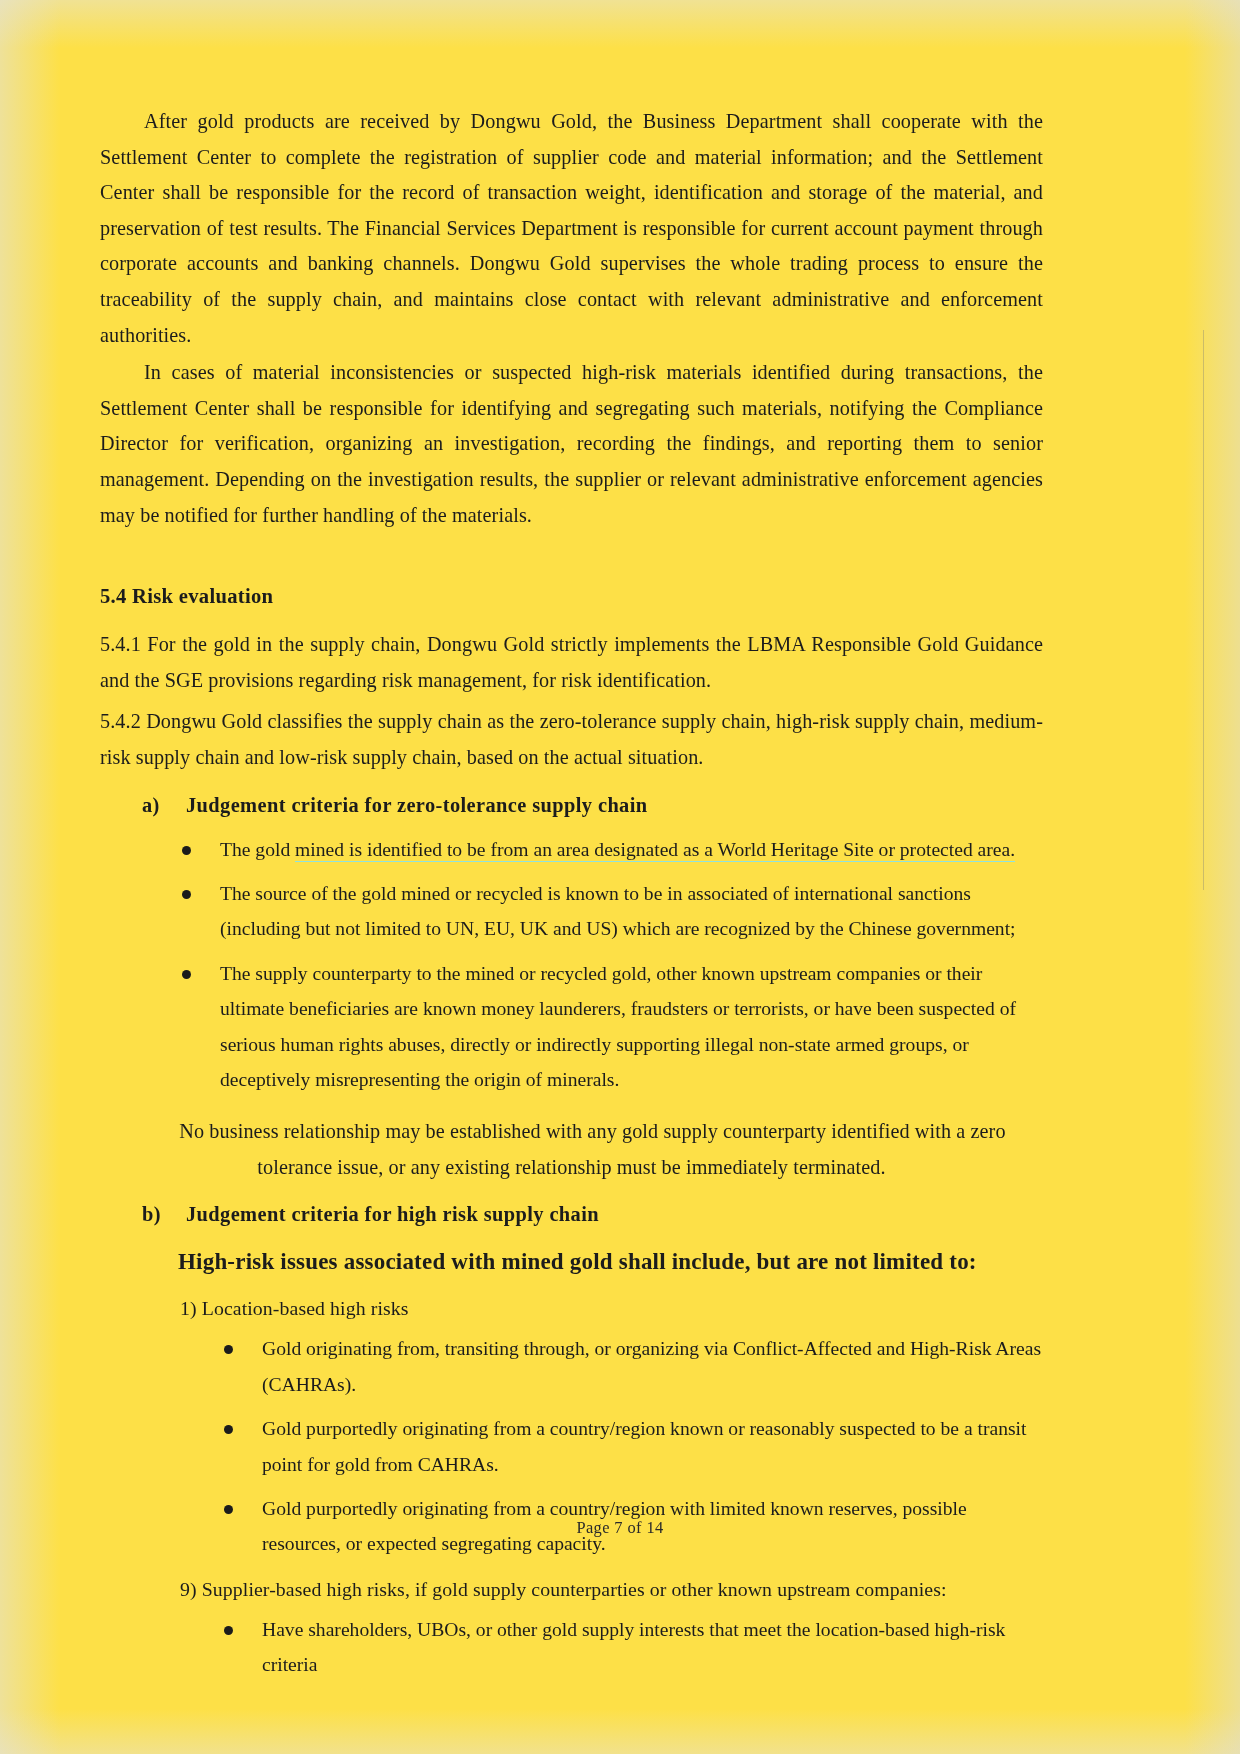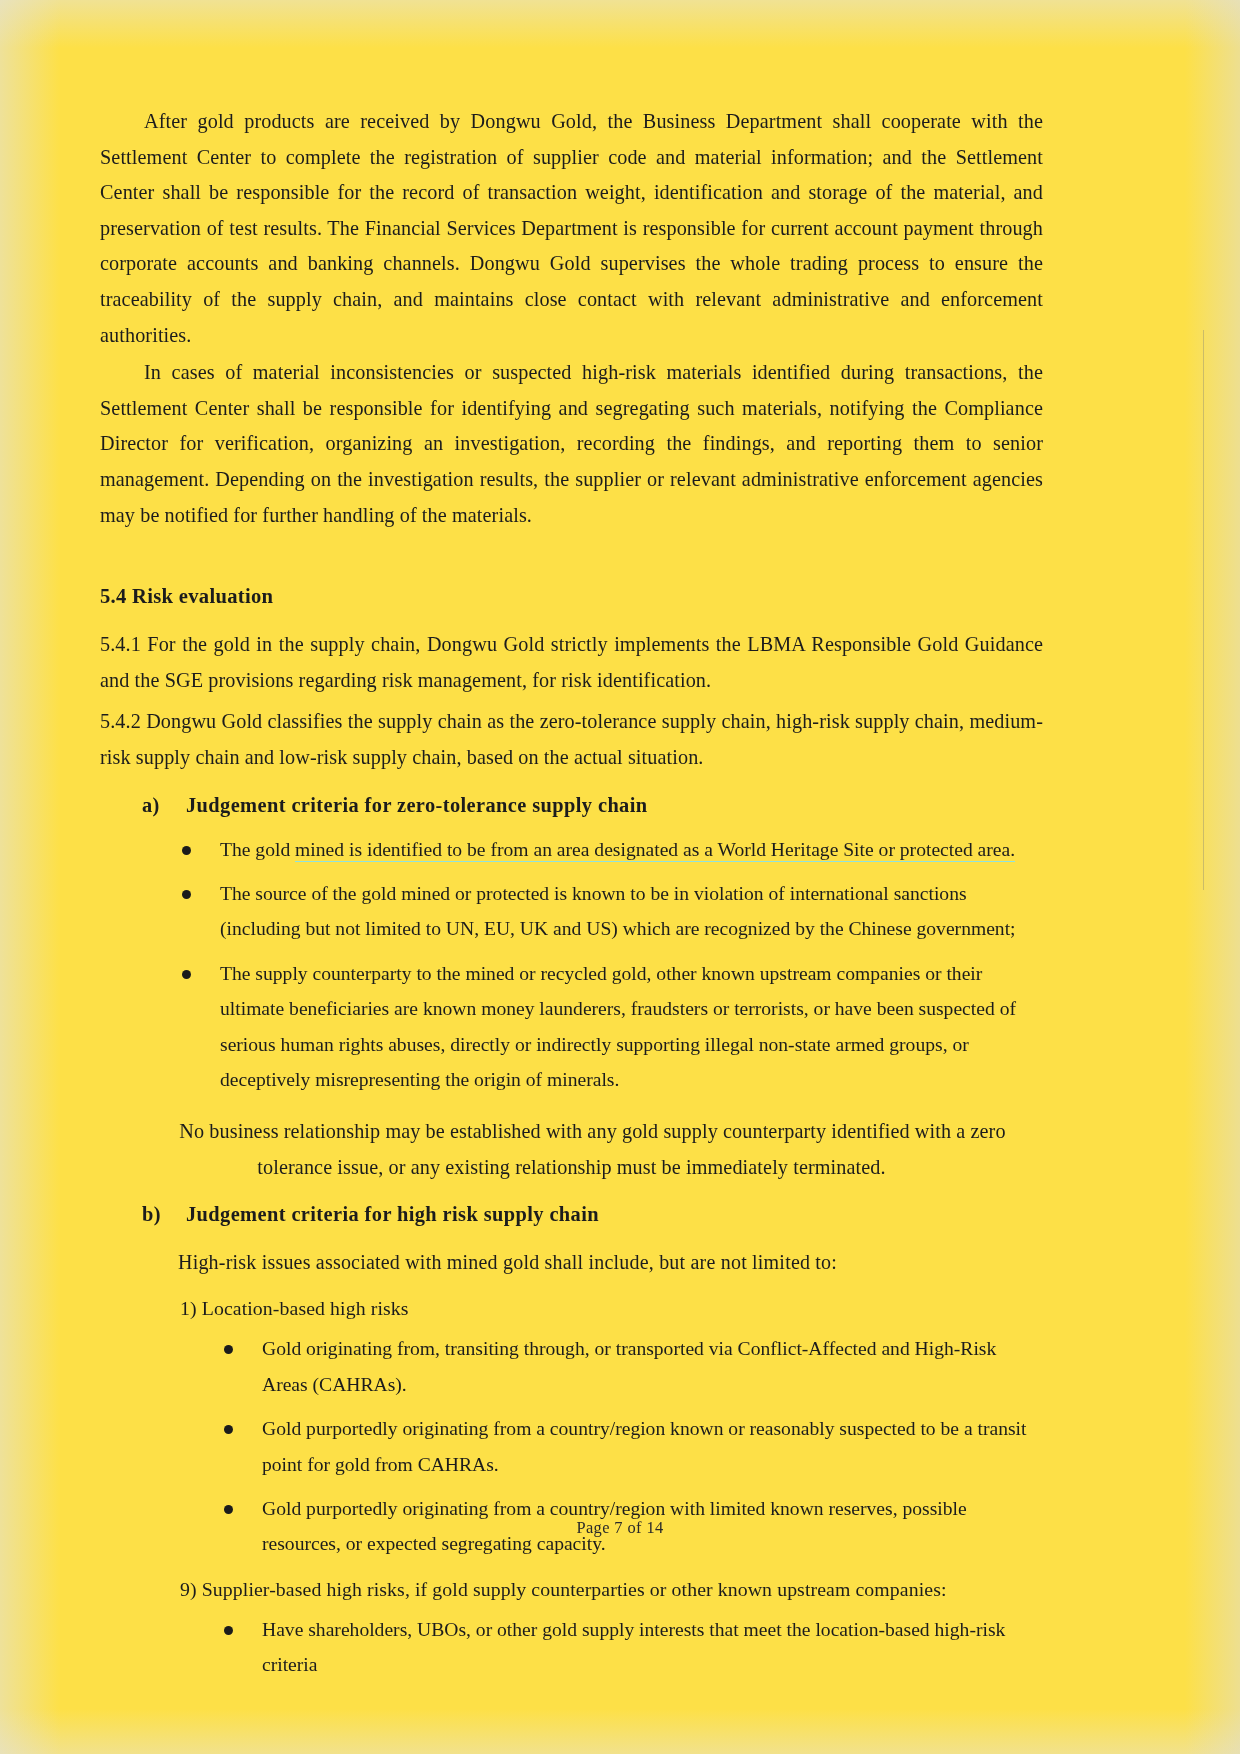--- a/index.html
+++ b/index.html
@@ -120,22 +120,22 @@
   .bold-block {
     font-weight: normal;
     font-size: 20.2px;
     line-height: 36px;
     text-indent: 42px;
     margin: 16px 0 12px 0;
     text-align: center;
     letter-spacing: 0.1px;
   }
   .sub-bold {
-    font-weight: normal;
-    font-size: 20px;
+    font-weight: bold;
+    font-size: 23px;
     line-height: 34px;
     padding-left: 78px;
     margin: 14px 0 12px 0;
     letter-spacing: 0.2px;
   }
   .numbered-item {
     font-size: 19.8px;
     line-height: 34px;
     padding-left: 80px;
     margin: 10px 0 6px 0;
@@ -172,37 +172,37 @@
 
     <p class="numbered-para">5.4.2  Dongwu  Gold  classifies  the  supply  chain  as  the  zero-tolerance  supply  chain,  high-risk  supply  chain,  medium-risk  supply  chain  and  low-risk  supply  chain,  based  on  the  actual  situation.</p>
 
     <div class="lettered">
       <span class="marker">a)</span>
       <span class="label">Judgement  criteria  for  zero-tolerance  supply  chain</span>
     </div>
 
     <ul class="bullets">
       <li><span>The gold </span><span class="hl-underline">mined is identified to be from an area designated as a World Heritage Site or protected area.</span></li>
-      <li>The source of the gold mined or protected is known to be in violation of international sanctions (including but not limited to UN, EU, UK and US) which are recognized by the Chinese government;</li>
+      <li>The source of the gold mined or recycled is known to be in associated of international sanctions (including but not limited to UN, EU, UK and US) which are recognized by the Chinese government;</li>
       <li>The supply counterparty to the mined or recycled gold, other known upstream companies or their ultimate beneficiaries are known money launderers, fraudsters or terrorists, or have been suspected of serious human rights abuses, directly or indirectly supporting illegal non-state armed groups, or deceptively misrepresenting the origin of minerals.</li>
     </ul>
 
     <p class="bold-block">No business relationship may be established with any gold supply counterparty identified with a zero tolerance issue, or any existing relationship must be immediately terminated.</p>
 
     <div class="lettered">
       <span class="marker">b)</span>
       <span class="label">Judgement  criteria  for  high  risk  supply  chain</span>
     </div>
 
     <p class="sub-bold">High-risk issues associated with mined gold shall include, but are not limited to:</p>
 
     <p class="numbered-item">1) Location-based high risks</p>
 
     <ul class="bullets deep">
-      <li>Gold originating from, transiting through, or transported via Conflict-Affected and High-Risk Areas (CAHRAs).</li>
+      <li>Gold originating from, transiting through, or organizing via Conflict-Affected and High-Risk Areas (CAHRAs).</li>
       <li>Gold purportedly originating from a country/region known or reasonably suspected to be a transit point for gold from CAHRAs.</li>
       <li>Gold purportedly originating from a country/region with limited known reserves, possible resources, or expected segregating capacity.</li>
     </ul>
 
     <p class="numbered-item">9) Supplier-based high risks, if gold supply counterparties or other known upstream companies:</p>
 
     <ul class="bullets deep">
       <li>Have shareholders, UBOs, or other gold supply interests that meet the location-based high-risk criteria</li>
     </ul>
 

